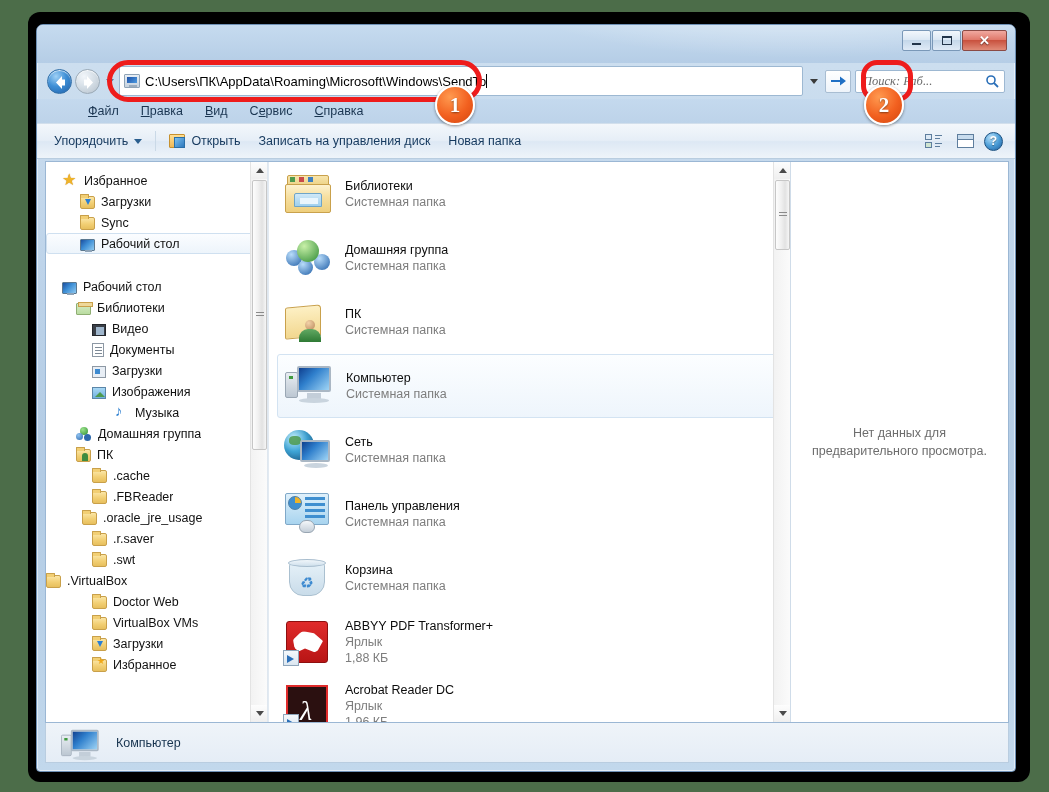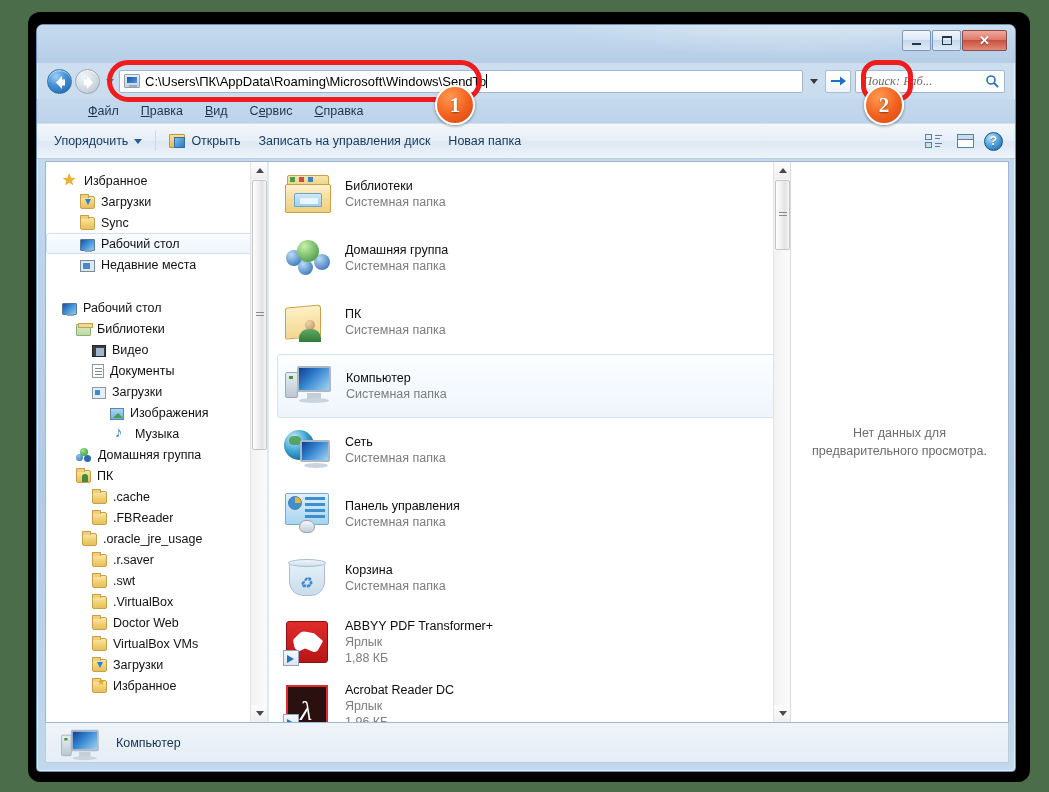--- a/index.html
+++ b/index.html
@@ -77,21 +77,21 @@
     border: 1px solid #9aa9b6;
     box-shadow: inset 0 1px 1px rgba(255,255,255,.9);
     margin-left: 3px;
   }
   .navbtn svg { position:absolute; left:0; top:0; }
   .addr-drop {
     width:0;height:0;border-left:4px solid transparent;border-right:4px solid transparent;
     border-top:5px solid #4a7ba8; margin: 0 5px 0 6px; flex:none;
   }
   #addrbox {
-    flex: 1 1 auto; height: 23px;
+    flex: 1 1 auto; height: 30px;
     background: #fff;
     border: 1px solid #9db8d2;
     border-radius: 2px;
     display: flex; align-items: center; padding-left: 4px;
     position: relative;
   }
   .addr-ico {
     width: 16px; height: 14px; flex:none; margin-right: 5px;
     background: linear-gradient(180deg,#e8eef4,#c6d2de);
     border:1px solid #8fa3b6; border-radius:1px; position:relative;
@@ -531,24 +531,20 @@
           <span class="lbl">Загрузки</span>
         </div>
         <div class="tnode" style="padding-left:34px;">
           <span class="ti ic-folder"></span>
           <span class="lbl">Sync</span>
         </div>
         <div class="tnode sel" style="padding-left:33px;">
           <span class="ti ic-monitor"></span>
           <span class="lbl">Рабочий стол</span>
         </div>
-        <div class="tnode" style="padding-left:34px;">
-          <span class="ti ic-recent"></span>
-          <span class="lbl">Недавние места</span>
-        </div>
 
         <div style="height:22px;"></div>
 
         <div class="tnode" style="padding-left:16px;">
           <span class="ti ic-monitor"></span>
           <span class="lbl">Рабочий стол</span>
         </div>
         <div class="tnode" style="padding-left:30px;">
           <span class="ti ic-lib"></span>
           <span class="lbl">Библиотеки</span>
@@ -558,21 +554,21 @@
           <span class="lbl">Видео</span>
         </div>
         <div class="tnode" style="padding-left:46px;">
           <span class="ti ic-doc"></span>
           <span class="lbl">Документы</span>
         </div>
         <div class="tnode" style="padding-left:46px;">
           <span class="ti ic-dlib"></span>
           <span class="lbl">Загрузки</span>
         </div>
-        <div class="tnode" style="padding-left:64px;">
+        <div class="tnode" style="padding-left:46px;">
           <span class="ti ic-pic"></span>
           <span class="lbl">Изображения</span>
         </div>
         <div class="tnode" style="padding-left:67px;">
           <span class="ti ic-music"></span>
           <span class="lbl">Музыка</span>
         </div>
         <div class="tnode" style="padding-left:30px;">
           <span class="ti ic-home"></span>
           <span class="lbl">Домашняя группа</span>
@@ -594,21 +590,21 @@
           <span class="lbl">.oracle_jre_usage</span>
         </div>
         <div class="tnode" style="padding-left:46px;">
           <span class="ti ic-folder"></span>
           <span class="lbl">.r.saver</span>
         </div>
         <div class="tnode" style="padding-left:46px;">
           <span class="ti ic-folder"></span>
           <span class="lbl">.swt</span>
         </div>
-        <div class="tnode" style="padding-left:46px;">
+        <div class="tnode" style="">
           <span class="ti ic-folder"></span>
           <span class="lbl">.VirtualBox</span>
         </div>
         <div class="tnode" style="padding-left:46px;">
           <span class="ti ic-folder"></span>
           <span class="lbl">Doctor Web</span>
         </div>
         <div class="tnode" style="padding-left:46px;">
           <span class="ti ic-folder"></span>
           <span class="lbl">VirtualBox VMs</span>

